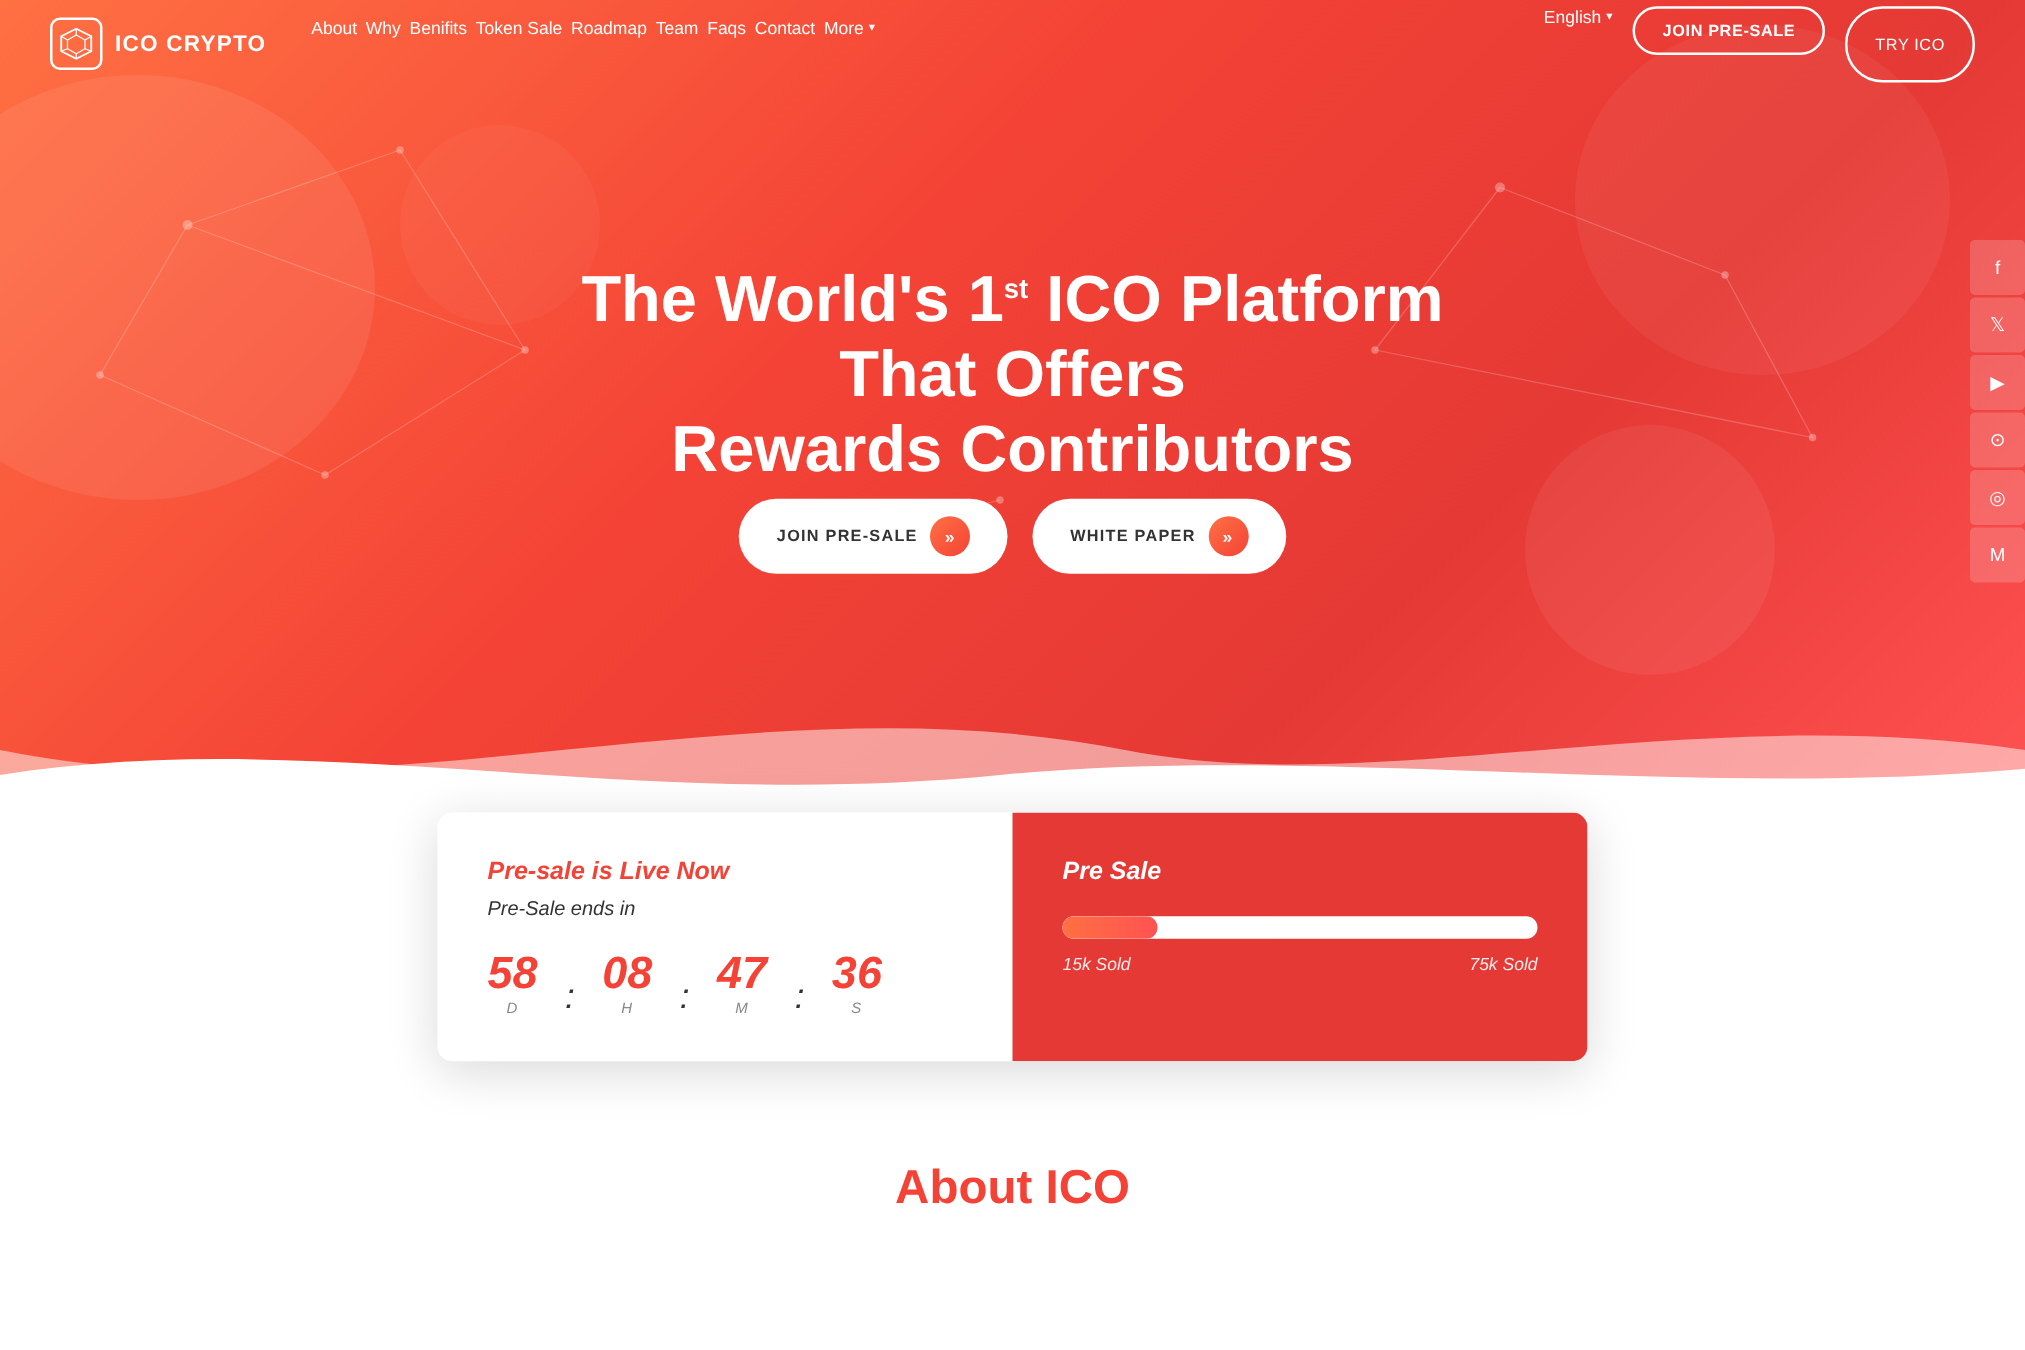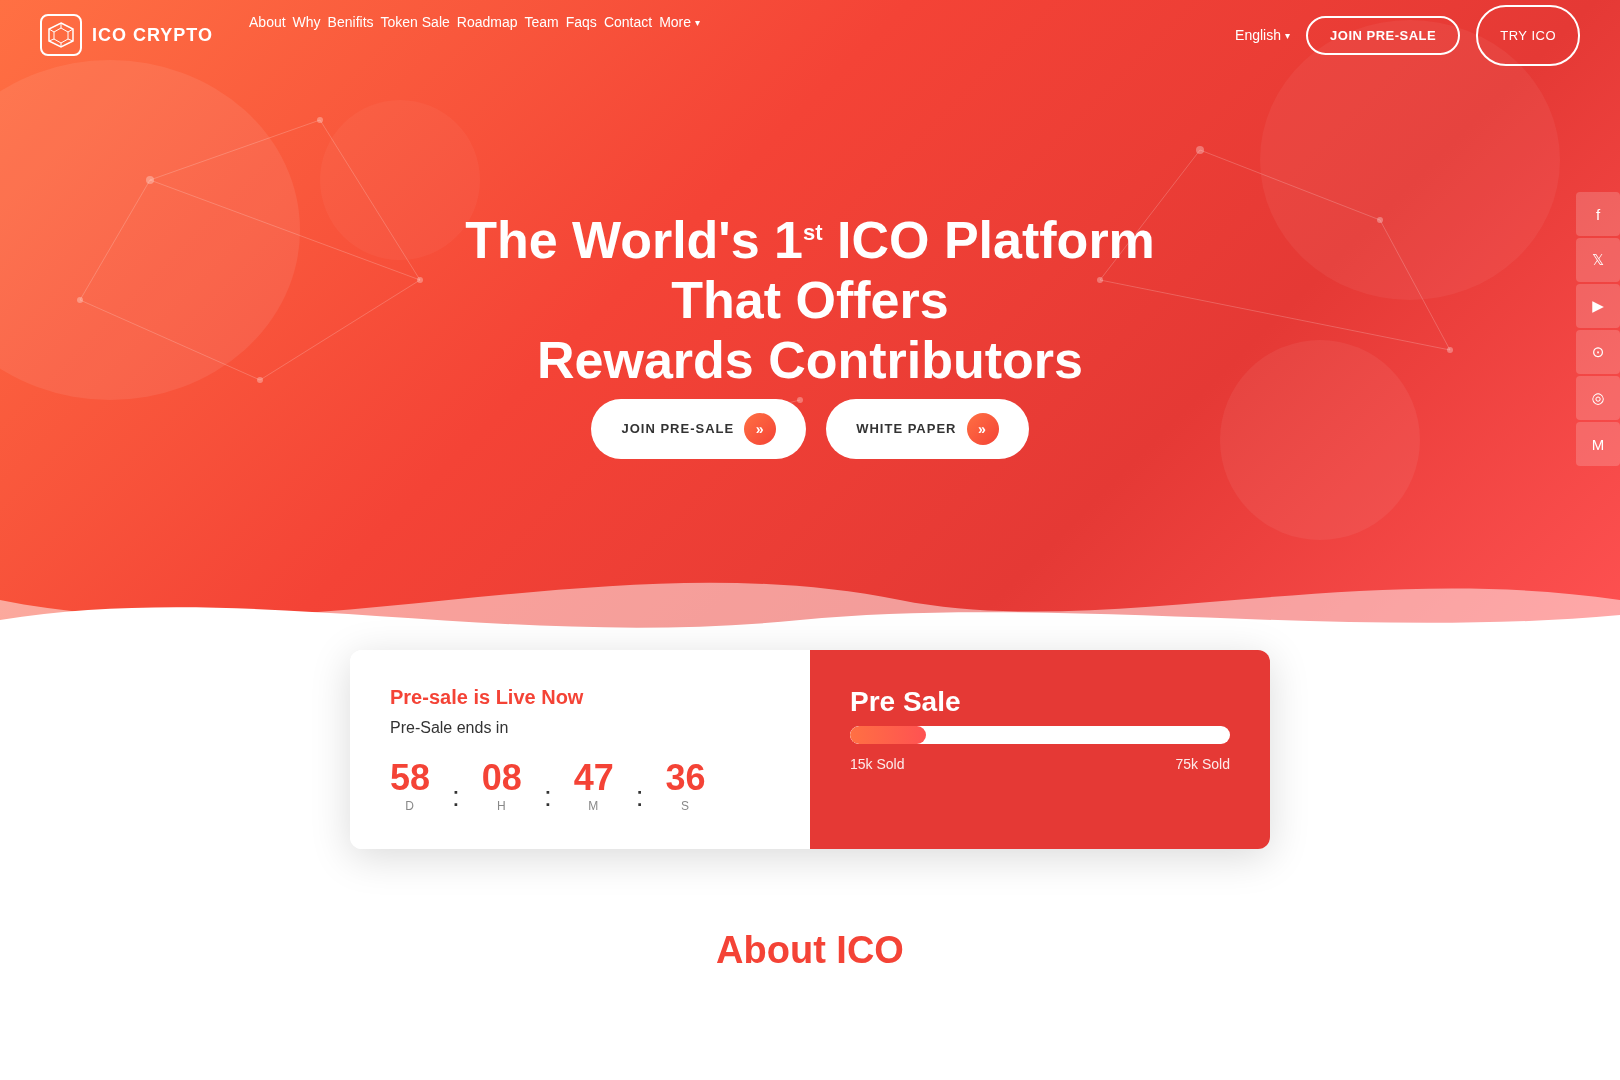--- a/index.html
+++ b/index.html
@@ -21,21 +21,21 @@
     .logo-icon {
       width: 42px; height: 42px;
       border: 2px solid #fff;
       border-radius: 8px;
       display: flex; align-items: center; justify-content: center;
     }
     .logo-text { color: #fff; font-size: 18px; font-weight: 700; letter-spacing: 1px; }
     .nav-links { display: flex; align-items: center; gap: 7px; }
     .nav-link { color: #fff; font-size: 14px; text-decoration: none; cursor: pointer; }
     .nav-link-more { display: flex; align-items: center; gap: 4px; }
-    .navbar-right { display: flex; align-items: center; gap: 16px; margin-left: 28px; }
+    .navbar-right { display: flex; align-items: flex-start; gap: 16px; margin-left: 28px; }
     .lang-selector { color: #fff; font-size: 14px; display: flex; align-items: center; gap: 4px; cursor: pointer; }
     .btn-join {
       border: 2px solid #fff;
       background: transparent;
       color: #fff;
       font-size: 13px;
       font-weight: 700;
       padding: 10px 22px;
       border-radius: 30px;
       cursor: pointer;
@@ -209,23 +209,23 @@
     }
     .countdown-item { display: flex; flex-direction: column; align-items: center; }
 
     .presale-right {
       background: #e53935;
       flex: 1;
       padding: 36px 40px;
       color: #fff;
     }
     .presale-title-right {
-      font-size: 28px;
-      font-weight: 700;
-      margin-bottom: 8px;
+      font-size: 20px;
+      font-weight: 700;
+      margin-bottom: 24px;
     }
     .progress-bar-outer {
       background: #fff;
       border-radius: 30px;
       height: 18px;
       width: 100%;
       margin-bottom: 12px;
       overflow: hidden;
     }
     .progress-bar-inner {
@@ -375,21 +375,21 @@
   </div>
 
   <div class="hero-wave">
     <svg viewBox="0 0 1620 120" xmlns="http://www.w3.org/2000/svg" preserveAspectRatio="none">
       <path d="M0,60 C300,120 600,0 900,60 C1100,100 1350,20 1620,60 L1620,120 L0,120 Z" fill="white" opacity="0.5"></path>
       <path d="M0,80 C250,40 500,110 800,80 C1050,55 1350,100 1620,75 L1620,120 L0,120 Z" fill="white"></path>
     </svg>
   </div>
 </section>
 
-<div class="presale-section" style="margin-top: -10px; padding-top: 0;">
+<div class="presale-section" style="margin-top: -10px; padding-top: 0; font-style: italic;">
   <div class="presale-wrapper">
 
     <div class="presale-left">
       <div class="presale-live">Pre-sale is Live Now</div>
       <div class="presale-ends">Pre-Sale ends in</div>
       <div class="countdown">
         <div class="countdown-item">
           <span class="countdown-val">58</span>
           <span class="countdown-label">D</span>
         </div>

